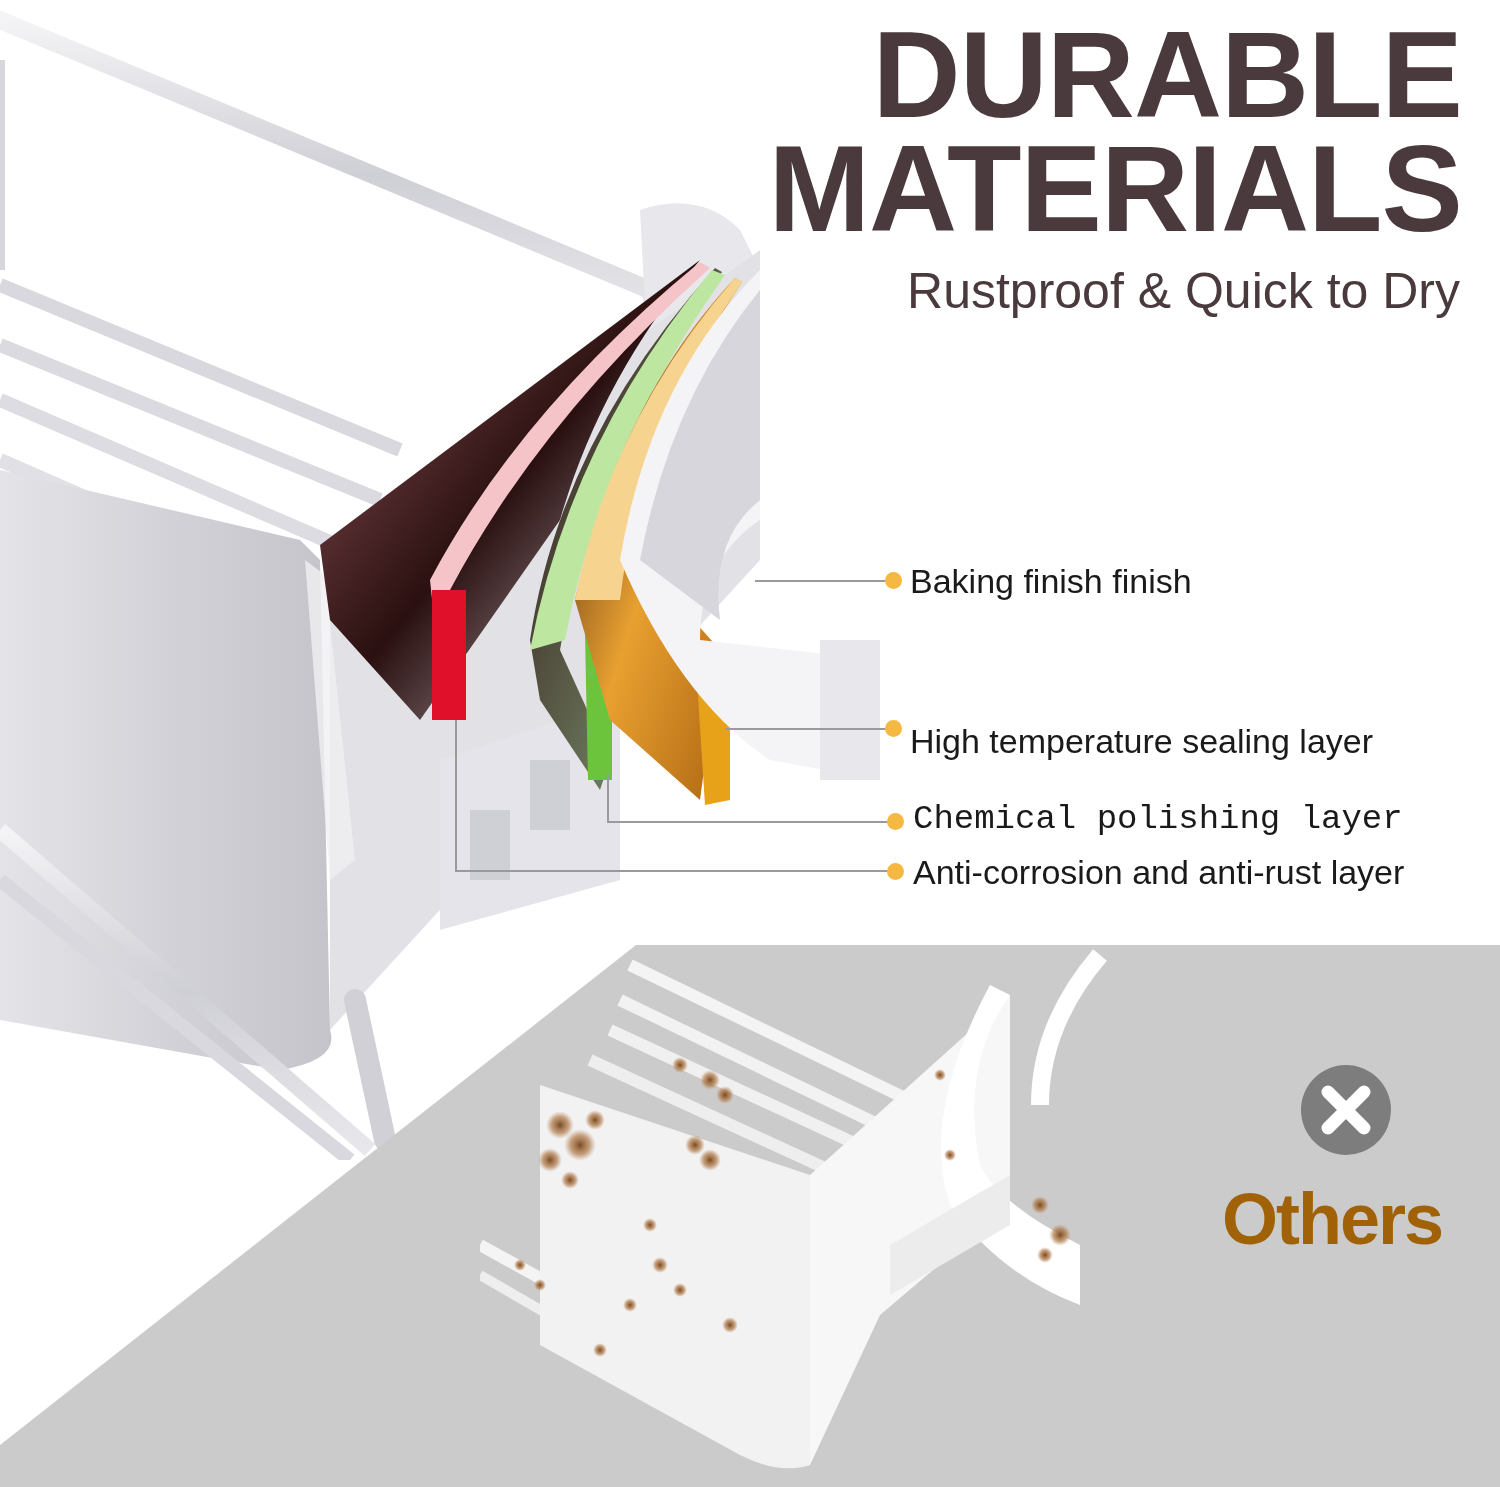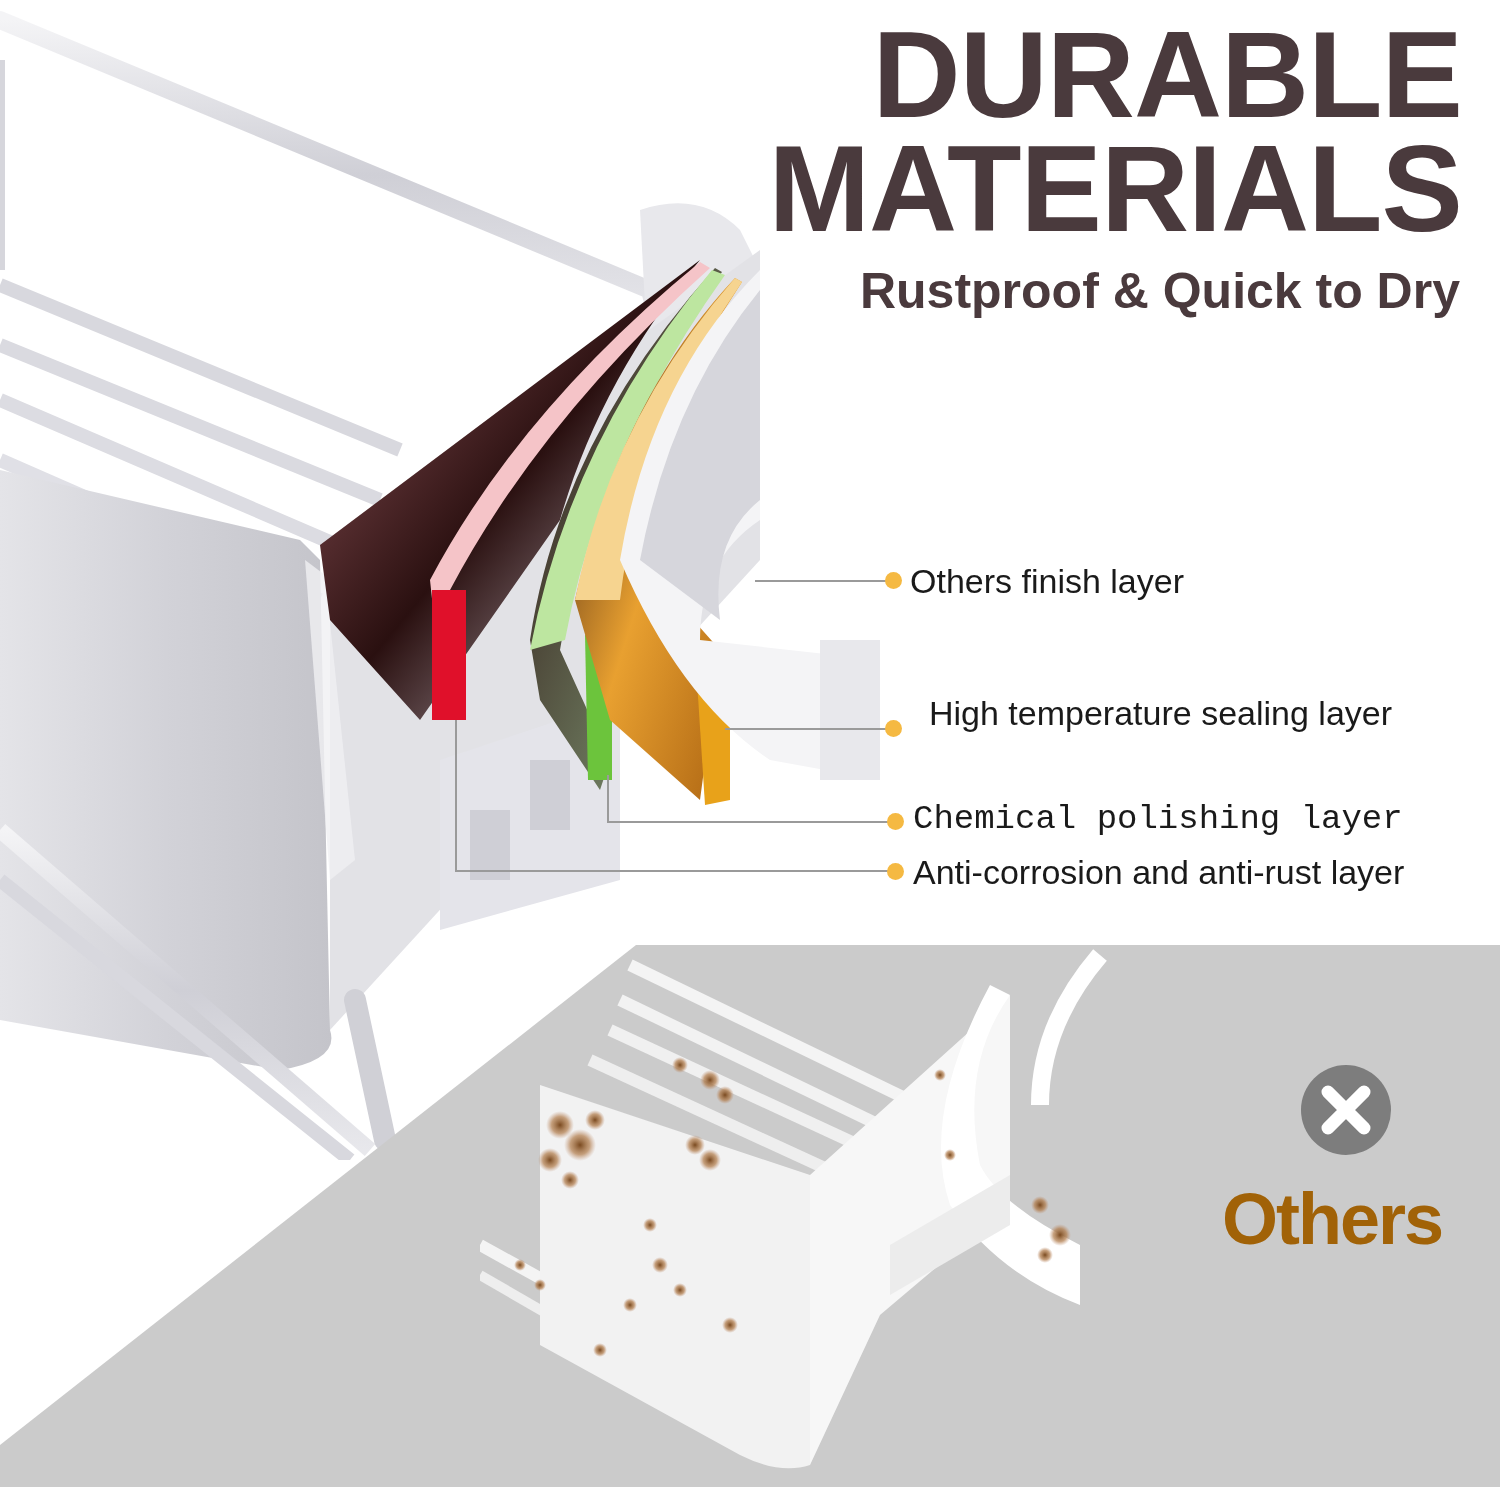--- a/index.html
+++ b/index.html
@@ -12,21 +12,21 @@
     
     .title {
       position: absolute; right: 38px; text-align: right;
       color: #4a3a3d; font-weight: 700; line-height: 1;
       letter-spacing: -1px;
     }
     .title-1 { top: 14px; font-size: 122px; }
     .title-2 { top: 128px; font-size: 122px; text-align: center; }
     .subtitle {
       position: absolute; right: 40px; top: 262px;
-      font-size: 50px; color: #4a3a3d; font-weight: 700;
+      font-size: 50px; color: #4a3a3d; font-weight: 400;
     }
     
     .callout-label {
       position: absolute; font-size: 34px; color: #1a1a1a; white-space: nowrap;
       line-height: 1;
     }
     .dot {
       position: absolute; width: 17px; height: 17px; border-radius: 50%;
     }
     .leader { position: absolute; background: #9a9a9a; }
@@ -117,24 +117,24 @@
 <div class="subtitle">Rustproof &amp; Quick to Dry</div>
 
 <div class="leader" style="left:755px;top:580px;width:135px;height:2px;"></div>
 <div class="leader" style="left:725px;top:728px;width:165px;height:2px;"></div>
 <div class="leader" style="left:607px;top:775px;width:2px;height:48px;"></div>
 <div class="leader" style="left:607px;top:821px;width:283px;height:2px;"></div>
 <div class="leader" style="left:455px;top:720px;width:2px;height:152px;"></div>
 <div class="leader" style="left:455px;top:870px;width:435px;height:2px;"></div>
 
 <div class="dot" style="left:885px;top:572px;background:#f5b942;"></div>
-<div class="callout-label" style="left:910px;top:564px;">Others finish layer</div>
+<div class="callout-label" style="left:910px;top:564px;">Baking finish finish</div>
 
 <div class="dot" style="left:885px;top:720px;background:#f5b942;"></div>
-<div class="callout-label" style="left:910px;top:696px;margin-left:19px;">High temperature sealing layer</div>
+<div class="callout-label" style="left:910px;top:724px;">High temperature sealing layer</div>
 
 <div class="dot" style="left:887px;top:813px;background:#f5b942;"></div>
 <div class="callout-label" style="left:913px;top:802px;font-family:Liberation Mono, monospace;">Chemical polishing layer</div>
 
 <div class="dot" style="left:887px;top:863px;background:#f5b942;"></div>
 <div class="callout-label" style="left:913px;top:855px;">Anti-corrosion and anti-rust layer</div>
 
 <div class="others-panel"></div>
 
 <svg class="abs" style="left:480px;top:945px" width="680" height="540" viewBox="0 0 680 540">

